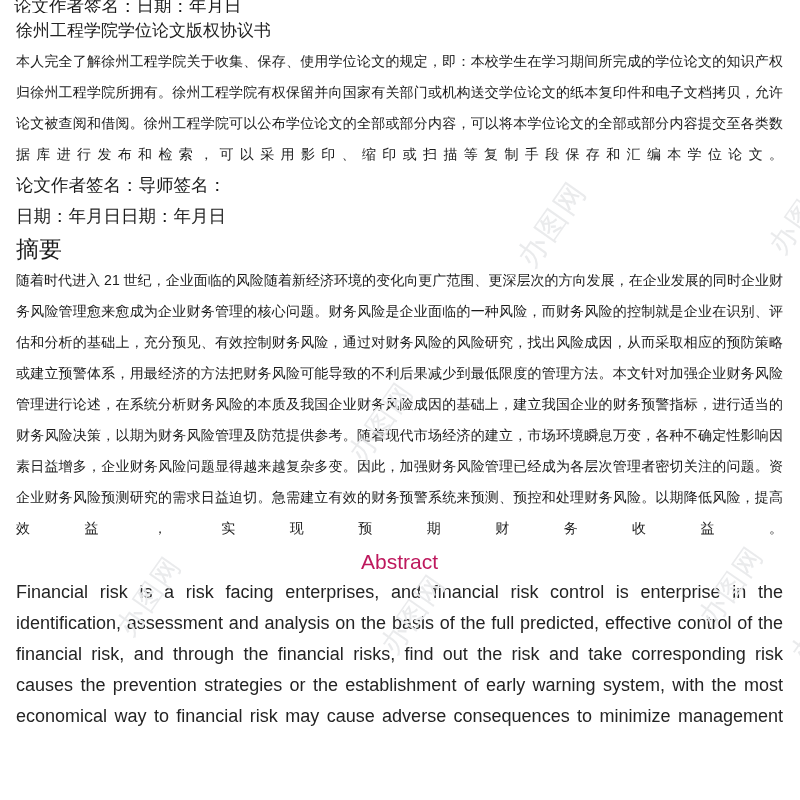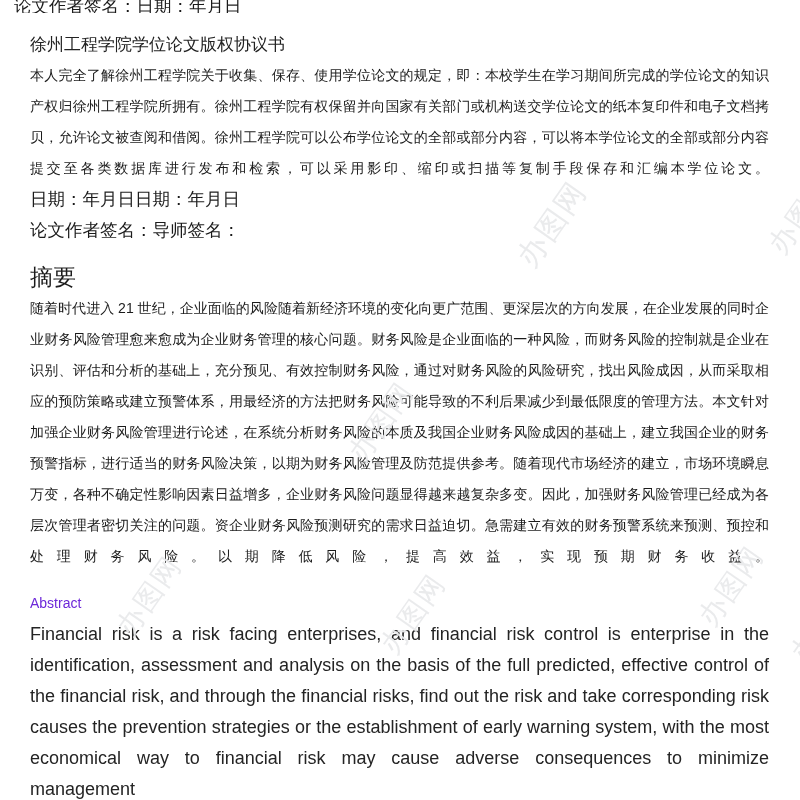--- a/index.html
+++ b/index.html
@@ -50,21 +50,21 @@
   
   #doc {
     position: absolute;
     left: 0; top: 0;
     width: 800px;
     padding: 0;
     z-index: 2;
   }
 
   .line-block {
-    margin: 16px;
+    margin: 2px;
     padding: 0 15px 0 14px;
   }
 
   
   .clipped-top {
     position: absolute;
     left: 0;
     top: -9px;
     width: 800px;
     height: 22px;
@@ -111,24 +111,25 @@
   }
 
   .section-label {
     font-size: 23px;
     line-height: 31px;
     color: #1b1b1b;
     white-space: nowrap;
   }
 
   .latin-label {
-    font-size: 14px;
+    font-size: 21px;
     line-height: 31px;
-    color: #6d28d9;
+    color: #be185d;
     white-space: nowrap;
+    text-align: center;
   }
 
   .latin-para {
     font-size: 18px;
     line-height: 31px;
     color: #242424;
     text-align: justify;
     text-align-last: justify;
     margin: 0;
     word-spacing: 0px;
@@ -159,23 +160,23 @@
       <div class="cjk-line">论文作者签名：日期：年月日</div>
     </div>
 
     <div style="height:13px;"></div>
 
     <div class="line-block">
       <div class="cjk-heading">徐州工程学院学位论文版权协议书</div>
 
       <p class="cjk-para justify-all">本人完全了解徐州工程学院关于收集、保存、使用学位论文的规定，即：本校学生在学习期间所完成的学位论文的知识产权归徐州工程学院所拥有。徐州工程学院有权保留并向国家有关部门或机构送交学位论文的纸本复印件和电子文档拷贝，允许论文被查阅和借阅。徐州工程学院可以公布学位论文的全部或部分内容，可以将本学位论文的全部或部分内容提交至各类数据库进行发布和检索，可以采用影印、缩印或扫描等复制手段保存和汇编本学位论文。</p>
 
+      <div class="label-line">论文作者签名：导师签名：</div>
+
       <div class="label-line">日期：年月日日期：年月日</div>
-
-      <div class="label-line">论文作者签名：导师签名：</div>
     </div>
 
     <div class="line-block">
       <div class="section-label">摘要</div>
 
       <p class="cjk-para justify-all">随着时代进入 21 世纪，企业面临的风险随着新经济环境的变化向更广范围、更深层次的方向发展，在企业发展的同时企业财务风险管理愈来愈成为企业财务管理的核心问题。财务风险是企业面临的一种风险，而财务风险的控制就是企业在识别、评估和分析的基础上，充分预见、有效控制财务风险，通过对财务风险的风险研究，找出风险成因，从而采取相应的预防策略或建立预警体系，用最经济的方法把财务风险可能导致的不利后果减少到最低限度的管理方法。本文针对加强企业财务风险管理进行论述，在系统分析财务风险的本质及我国企业财务风险成因的基础上，建立我国企业的财务预警指标，进行适当的财务风险决策，以期为财务风险管理及防范提供参考。随着现代市场经济的建立，市场环境瞬息万变，各种不确定性影响因素日益增多，企业财务风险问题显得越来越复杂多变。因此，加强财务风险管理已经成为各层次管理者密切关注的问题。资企业财务风险预测研究的需求日益迫切。急需建立有效的财务预警系统来预测、预控和处理财务风险。以期降低风险，提高效益，实现预期财务收益。</p>
 
     </div>
 
     <div class="line-block">

